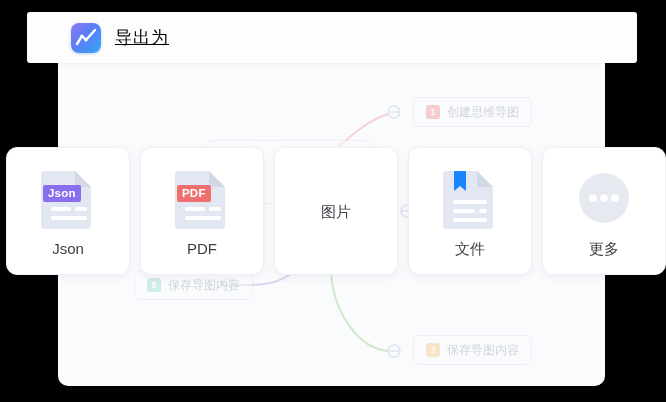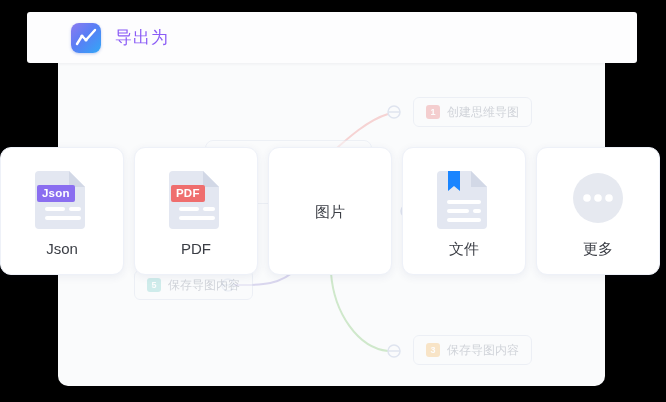--- a/index.html
+++ b/index.html
@@ -38,23 +38,24 @@
     background: linear-gradient(135deg, #8c7bf0 0%, #5a7ef5 45%, #32a7f7 100%);
     position: relative;
     flex: 0 0 auto;
     overflow: hidden;
     box-shadow: 0 1px 3px rgba(60, 90, 200, 0.3);
   }
   #app-icon svg { position: absolute; left: 0; top: 0; }
   #header-title {
     margin-left: 14px;
     font-size: 17px;
-    color: #8b5cf6;
+    color: #000000;
     letter-spacing: 1px;
     font-family: "Liberation Sans", "DejaVu Sans", sans-serif;
+    text-decoration: underline;
   }
 
   
   #mindmap-panel {
     position: absolute;
     left: 58px;
     top: 63px;
     width: 547px;
     height: 323px;
     background: #fafbfc;
@@ -111,20 +112,21 @@
 
   
   #cards-row {
     position: absolute;
     left: 0;
     top: 147px;
     width: 666px;
     height: 128px;
     display: flex;
     z-index: 30;
+    justify-content: flex-end;
   }
   .export-card {
     width: 124px;
     height: 128px;
     background: #ffffff;
     border: 1px solid #eef1f8;
     border-radius: 11px;
     margin-right: 10px;
     box-sizing: border-box;
     display: flex;

